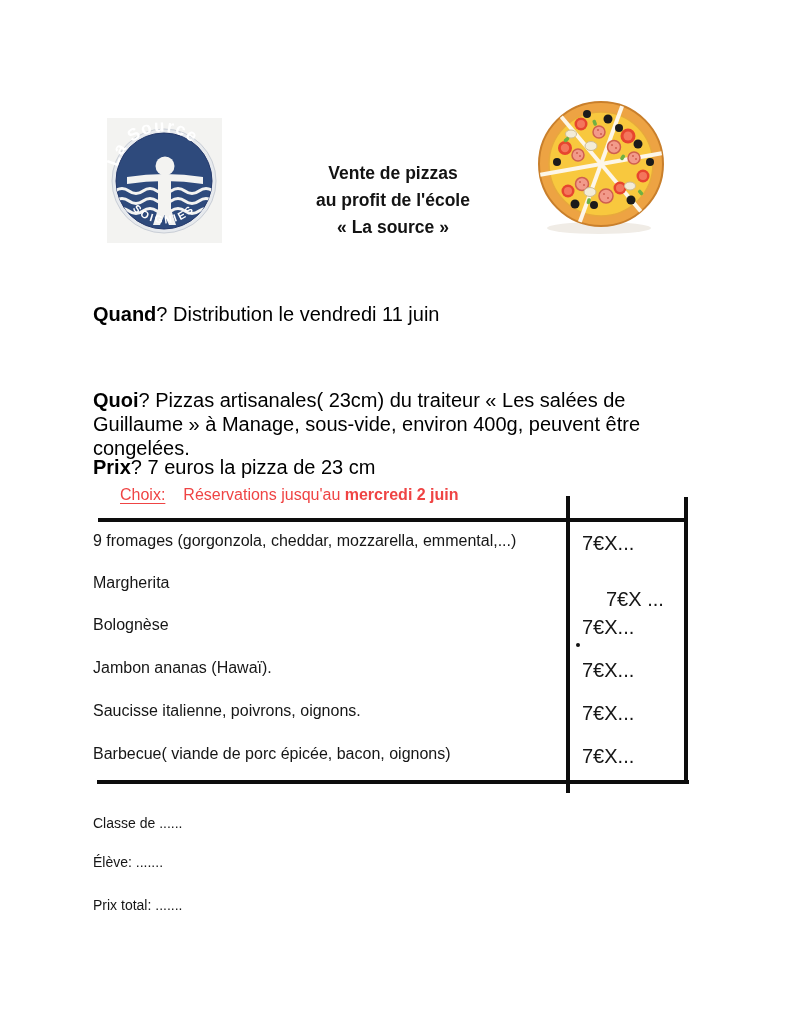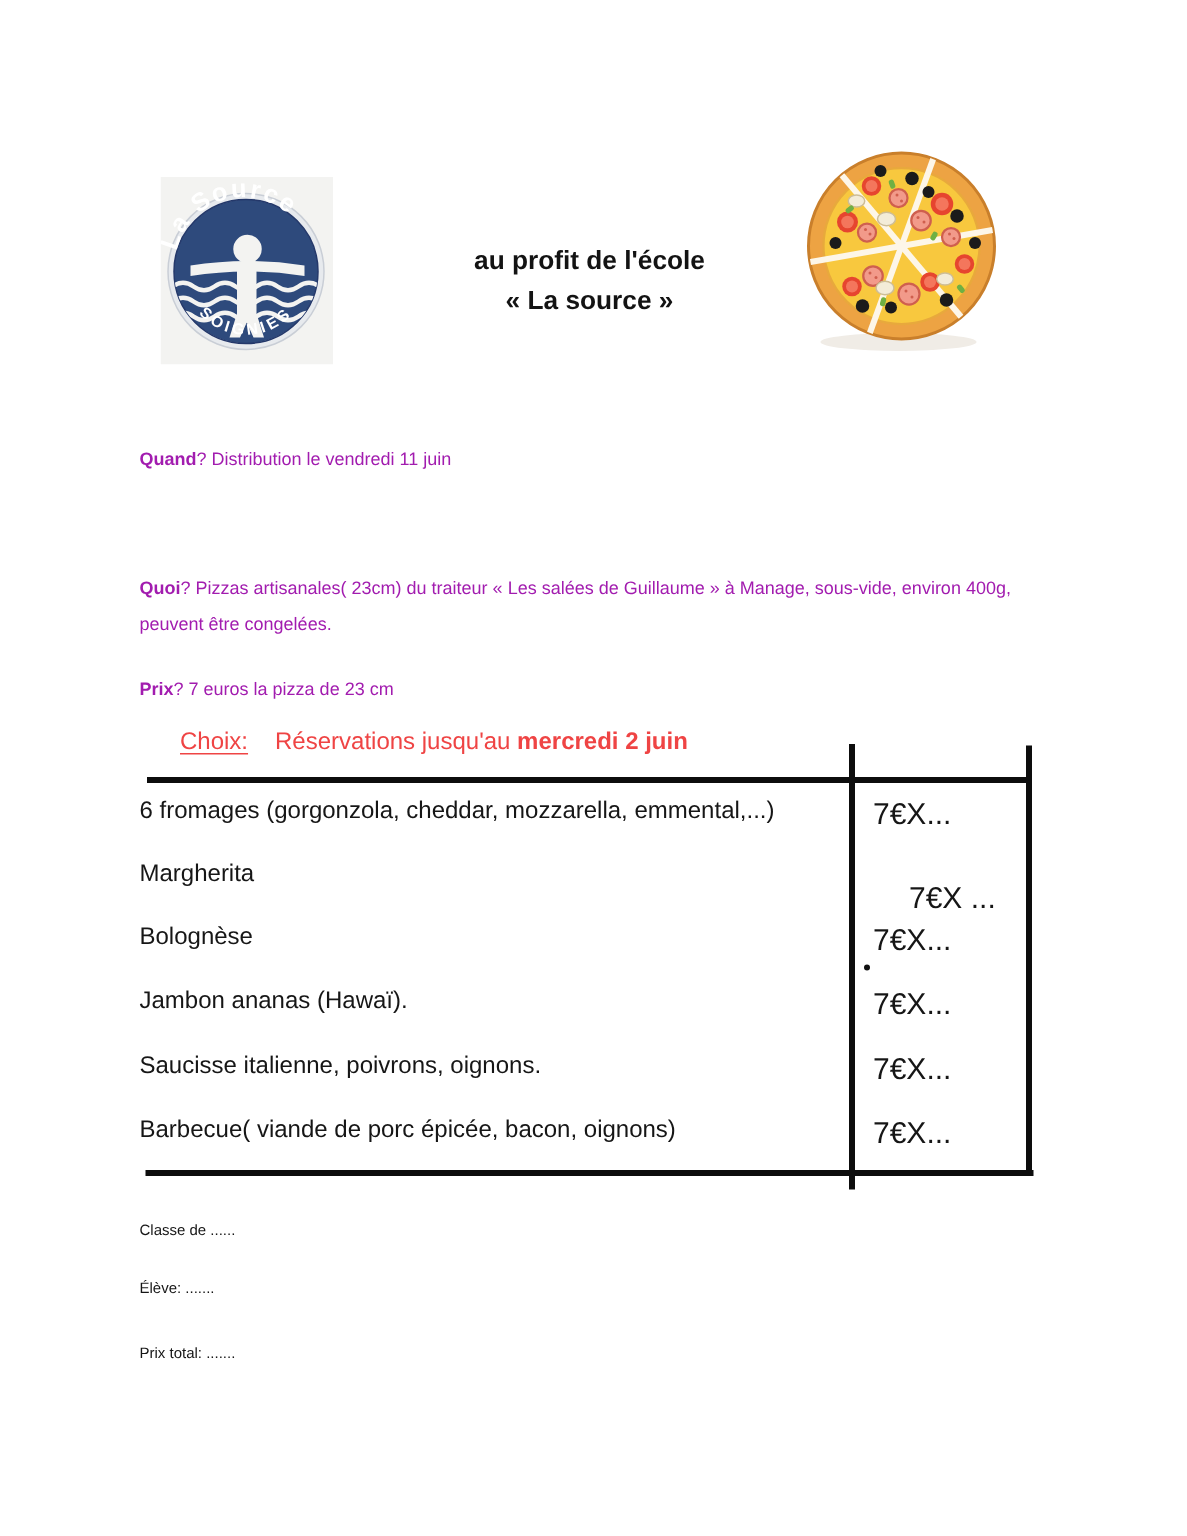--- a/index.html
+++ b/index.html
@@ -7,39 +7,39 @@
     position:relative;width:791px;height:1024px;background:#ffffff;
     font-family:"Liberation Sans",sans-serif;color:#111;overflow:hidden;
   }
   .abs{position:absolute;}
   
   .title-block{
     left:262px;top:160px;width:262px;text-align:center;
     font-size:17.5px;font-weight:bold;line-height:27px;color:#131313;
   }
   
-  .info-line{left:93px;font-size:12px;line-height:24px;color:#a21caf;white-space:nowrap;}
+  .info-line{left:93px;font-size:20px;line-height:24px;color:#000000;white-space:nowrap;}
   .info-line.wrap{white-space:normal;max-width:618px;}
   .lbl{font-weight:bold;}
   .choix-line{left:93px;top:486px;font-size:16px;color:#ef4444;white-space:nowrap;margin-left:27px;}
   .choix-label{text-decoration:underline;text-underline-offset:3px;}
   .choix-gap{display:inline-block;width:18px;}
   .bold{font-weight:bold;}
   
   .rule{background:#0d0d0d;}
   .hline-top{left:98px;top:518px;width:590px;height:4px;}
   .hline-bottom{left:97px;top:780px;width:592px;height:4px;}
   .vline-inner{left:566px;top:496px;width:4px;height:297px;}
   .vline-right{left:684px;top:497px;width:4px;height:287px;}
   
   .t-item{left:93px;font-size:16px;color:#161616;white-space:nowrap;}
   .t-price{left:582px;font-size:20px;color:#161616;white-space:nowrap;}
   .stray-dot{left:576px;top:643px;width:4px;height:4px;border-radius:50%;background:#111;}
   
-  .foot-line{left:93px;font-size:10px;color:#161616;white-space:nowrap;}
+  .foot-line{left:93px;font-size:14px;color:#161616;white-space:nowrap;}
 </style>
 </head>
 <body>
 
 <div class="page">
 
   <svg class="abs" style="left:107px;top:118px;" width="115" height="125" viewBox="0 0 115 125">
     <rect x="0" y="0" width="115" height="125" fill="#f3f3f1"></rect>
     <circle cx="57" cy="63" r="52" fill="#e7eaee" stroke="#c9ced6" stroke-width="1"></circle>
     <circle cx="57" cy="63" r="48" fill="#2e4a7c" stroke="#24386a" stroke-width="1"></circle>
@@ -60,20 +60,21 @@
     </g>
     <text font-family="Liberation Sans, sans-serif" font-size="17" font-weight="bold" fill="#ffffff" letter-spacing="1.5">
       <textPath href="#arcTop" startOffset="50%" text-anchor="middle">La Source</textPath>
     </text>
     <text font-family="Liberation Sans, sans-serif" font-size="10.5" font-weight="bold" fill="#ffffff" letter-spacing="2.5">
       <textPath href="#arcBottom" startOffset="50%" text-anchor="middle">SOIGNIES</textPath>
     </text>
   </svg>
 
   <div class="abs title-block">
+    <div>Vente de pizzas</div>
     <div>au profit de l'école</div>
     <div>« La source »</div>
   </div>
 
   <svg class="abs" style="left:535px;top:92px;" width="134" height="150" viewBox="0 0 134 150">
     <ellipse cx="64" cy="136" rx="52" ry="6" fill="#f0ece6"></ellipse>
     <circle cx="66" cy="72" r="62" fill="#eda343" stroke="#c97f2b" stroke-width="2"></circle>
     <circle cx="66" cy="72" r="52" fill="#f8c83e" stroke="#e8a93c" stroke-width="1.5"></circle>
 
     <g stroke="#fdf6e8" stroke-width="4">
@@ -181,21 +182,21 @@
   <p class="abs info-line" style="top:435px;"><span class="lbl">Prix</span><span>? 7 euros la pizza de 23 cm</span></p>
 
   <div class="abs choix-line"><span class="choix-label">Choix:</span><span class="choix-gap"></span><span>Réservations jusqu'au </span><span class="bold">mercredi 2 juin</span></div>
 
   <div class="abs rule hline-top"></div>
   <div class="abs rule hline-bottom"></div>
   <div class="abs rule vline-inner"></div>
   <div class="abs rule vline-right"></div>
   <div class="abs stray-dot"></div>
 
-  <span class="abs t-item" style="top:532px;">6 fromages (gorgonzola, cheddar, mozzarella, emmental,...)</span>
+  <span class="abs t-item" style="top:532px;">9 fromages (gorgonzola, cheddar, mozzarella, emmental,...)</span>
   <span class="abs t-price" style="top:532px;">7€X...</span>
 
   <span class="abs t-item" style="top:574px;text-align:center;">Margherita</span>
   <span class="abs t-price" style="top:588px;margin-left:24px;">7€X ...</span>
 
   <span class="abs t-item" style="top:616px;">Bolognèse</span>
   <span class="abs t-price" style="top:616px;">7€X...</span>
 
   <span class="abs t-item" style="top:659px;">Jambon ananas (Hawaï).</span>
   <span class="abs t-price" style="top:659px;">7€X...</span>

